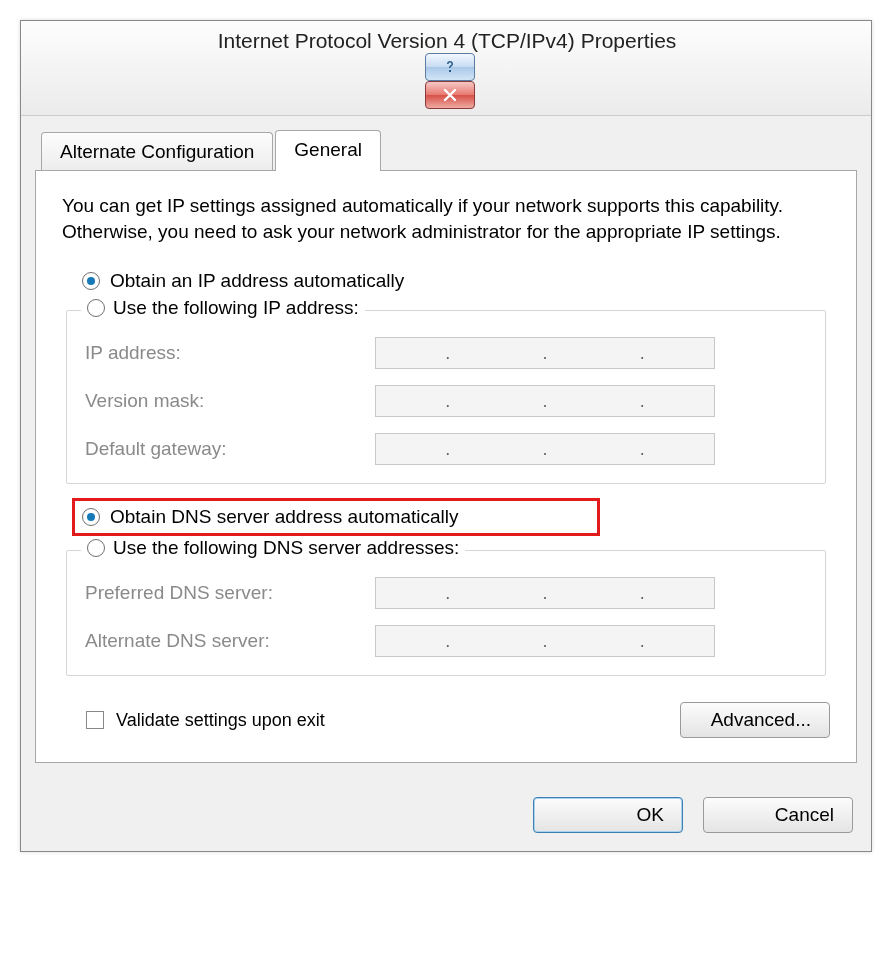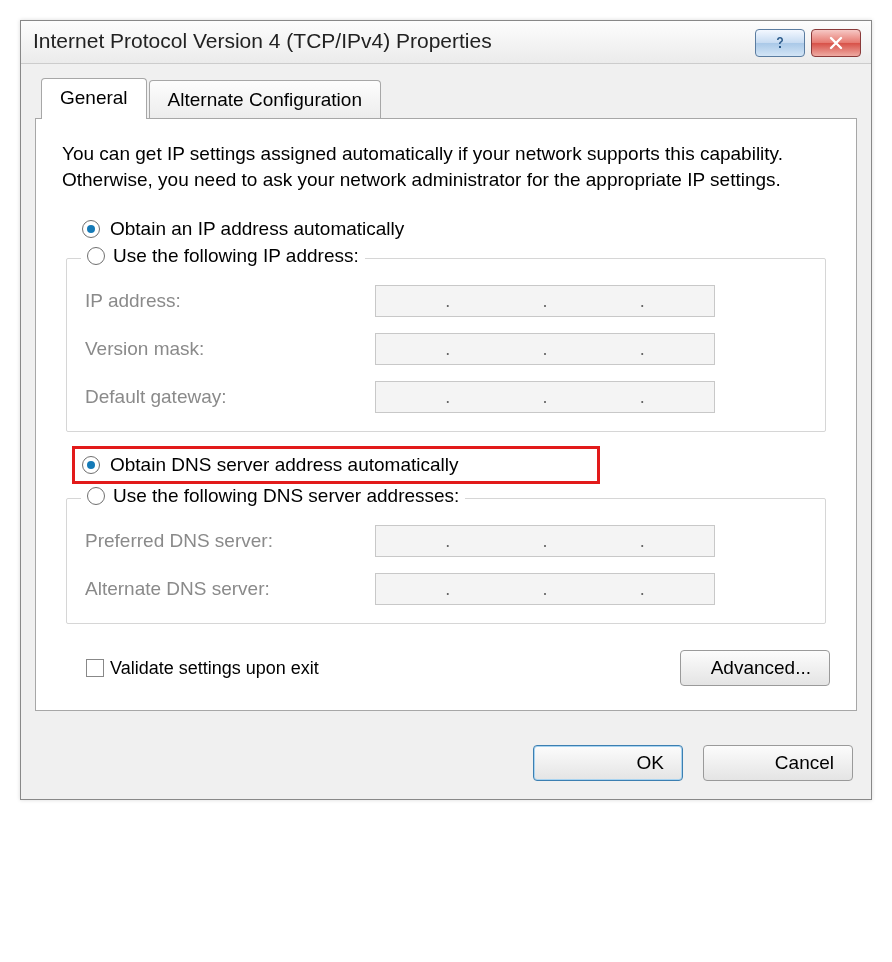--- a/index.html
+++ b/index.html
@@ -12,24 +12,25 @@
     color: #000;
   }
   .dialog {
     width: 852px;
     border: 1px solid #888;
     background: #f0f0f0;
     box-shadow: 0 0 4px rgba(0,0,0,0.15);
   }
   .titlebar {
     display: flex;
-    align-items: flex-start;
+    align-items: center;
     padding: 8px 10px 6px 12px;
     background: linear-gradient(#fdfdfd,#ebebeb);
     border-bottom: 1px solid #ccc;
+    flex-direction: column;
   }
   .title {
     flex: 1;
     font-size: 21px;
     color: #222;
   }
   .winbtn {
     width: 50px;
     height: 28px;
     margin-left: 6px;
@@ -151,21 +152,21 @@
   .highlight {
     position: absolute;
     border: 3px solid #e21a1a;
     pointer-events: none;
   }
 
   .footer-row {
     display:flex;
     align-items:center;
     margin-top: 26px;
-    gap: 6px;
+    gap: 12px;
   }
   .checkbox {
     width:18px;height:18px;border:1px solid #888;background:#fff;margin-left:24px;
     cursor:pointer;flex-shrink:0;
   }
   .spacer { flex:1; }
   .btn {
     min-width: 150px;
     padding: 6px 18px;
     border: 1px solid #9a9a9a;
@@ -201,22 +202,22 @@
     </div>
     <div class="winbtn close">
       <svg width="14" height="14" viewBox="0 0 14 14">
         <path d="M2 2l10 10M12 2L2 12" stroke="#fff" stroke-width="2.4" stroke-linecap="round"></path>
       </svg>
     </div>
   </div>
 
   <div class="content">
     <div class="tabstrip">
+      <div class="tab">Alternate Configuration</div>
       <div class="tab active">General</div>
-      <div class="tab">Alternate Configuration</div>
     </div>
 
     <div class="tabpanel" style="position:relative;">
 
       <div class="desc">You can get IP settings assigned automatically if your network supports this capability. Otherwise, you need to ask your network administrator for the appropriate IP settings.</div>
 
       <div class="radio-row">
         <span class="radio checked">
             <span class="dot"></span>
           </span>

